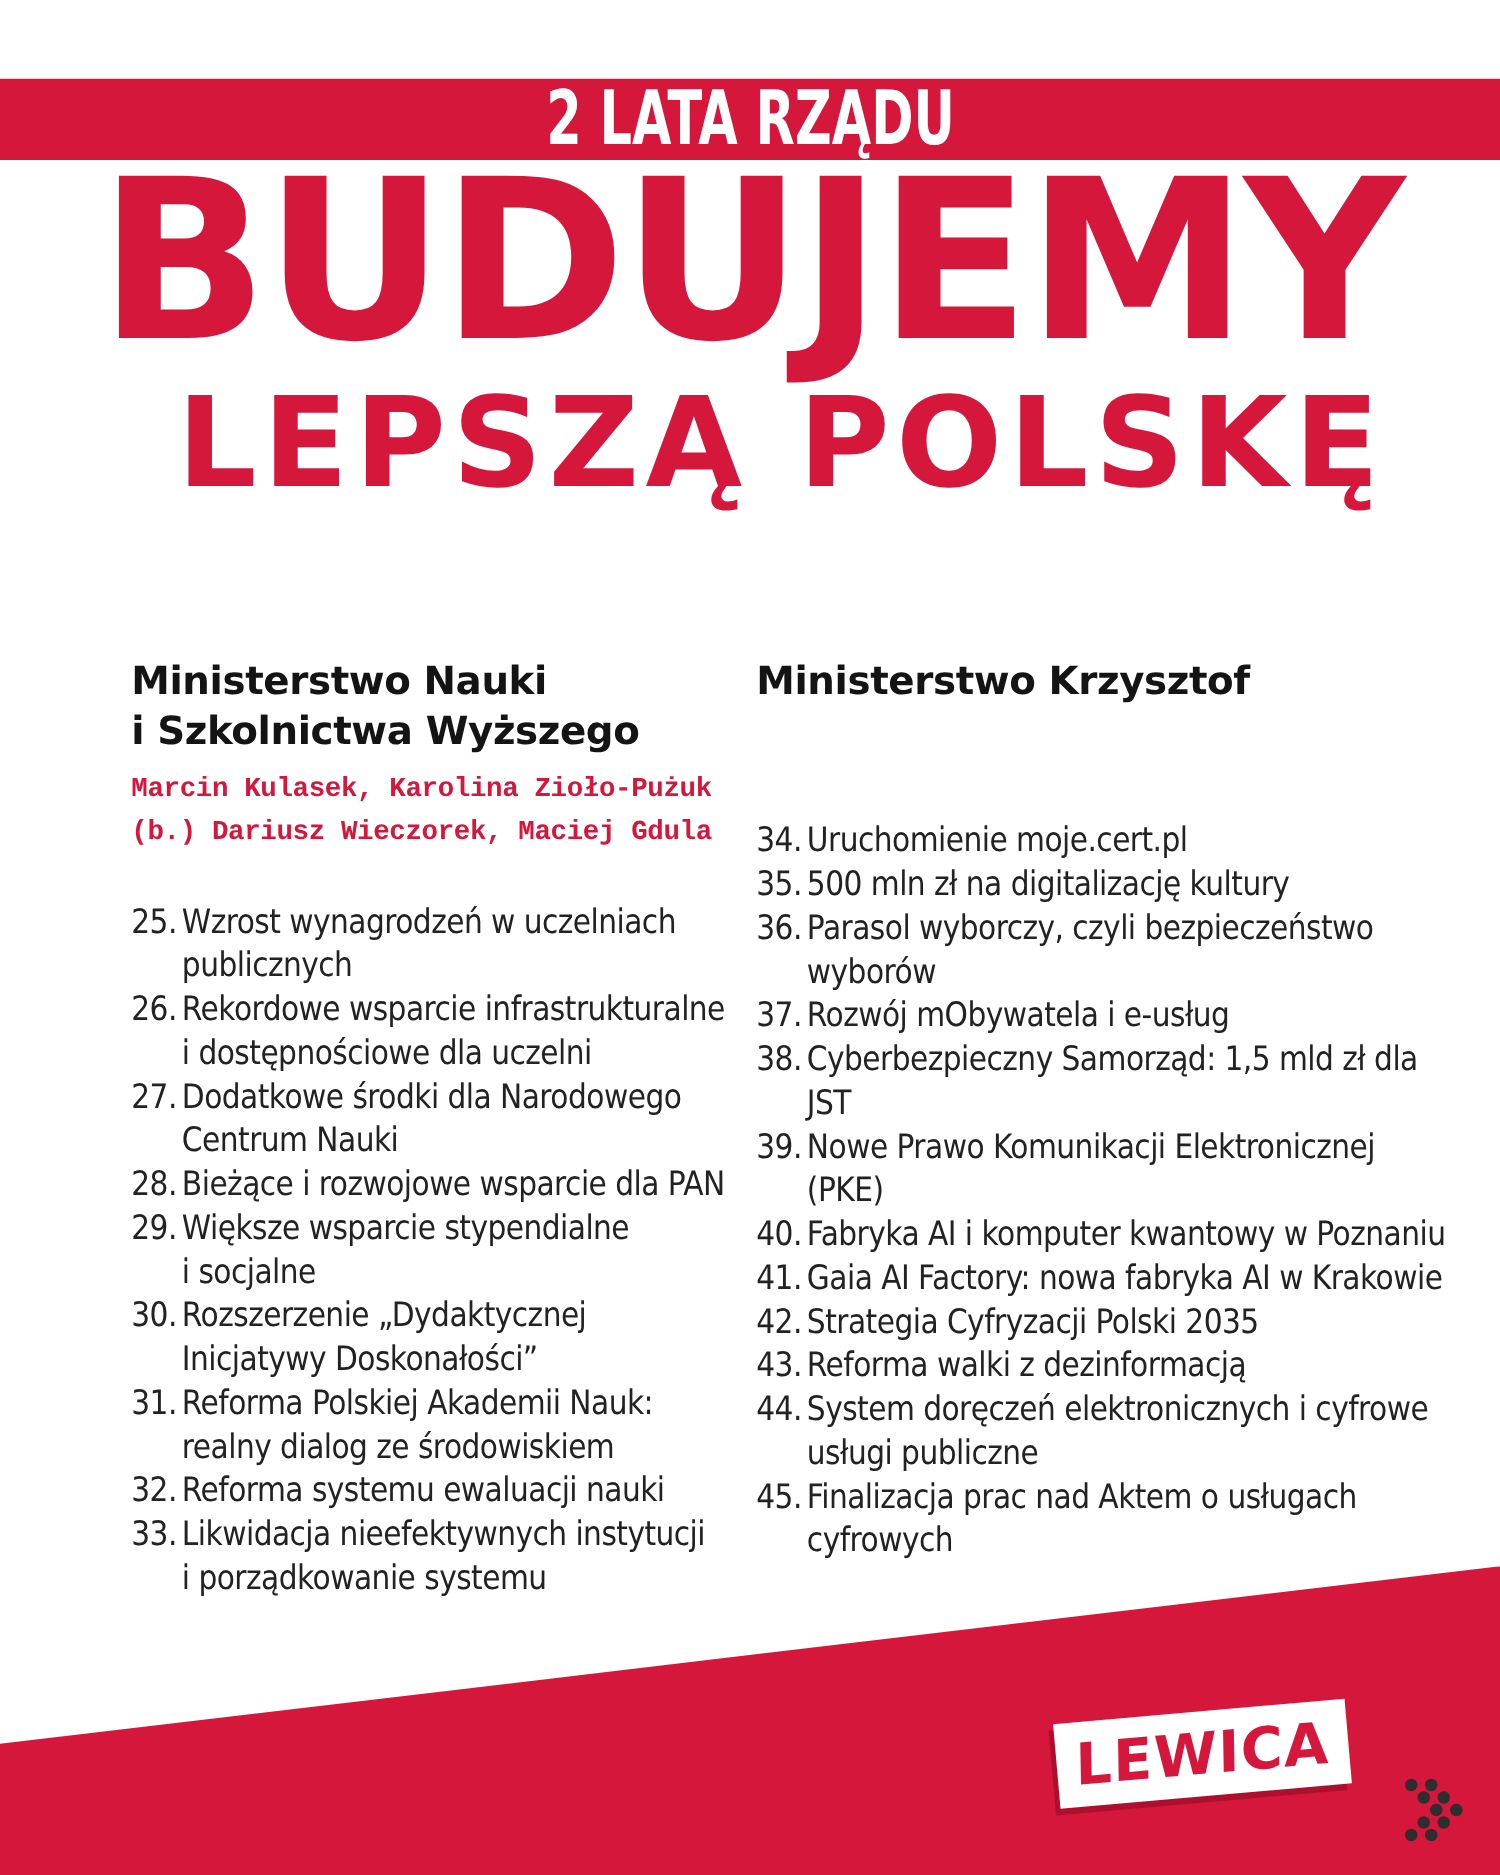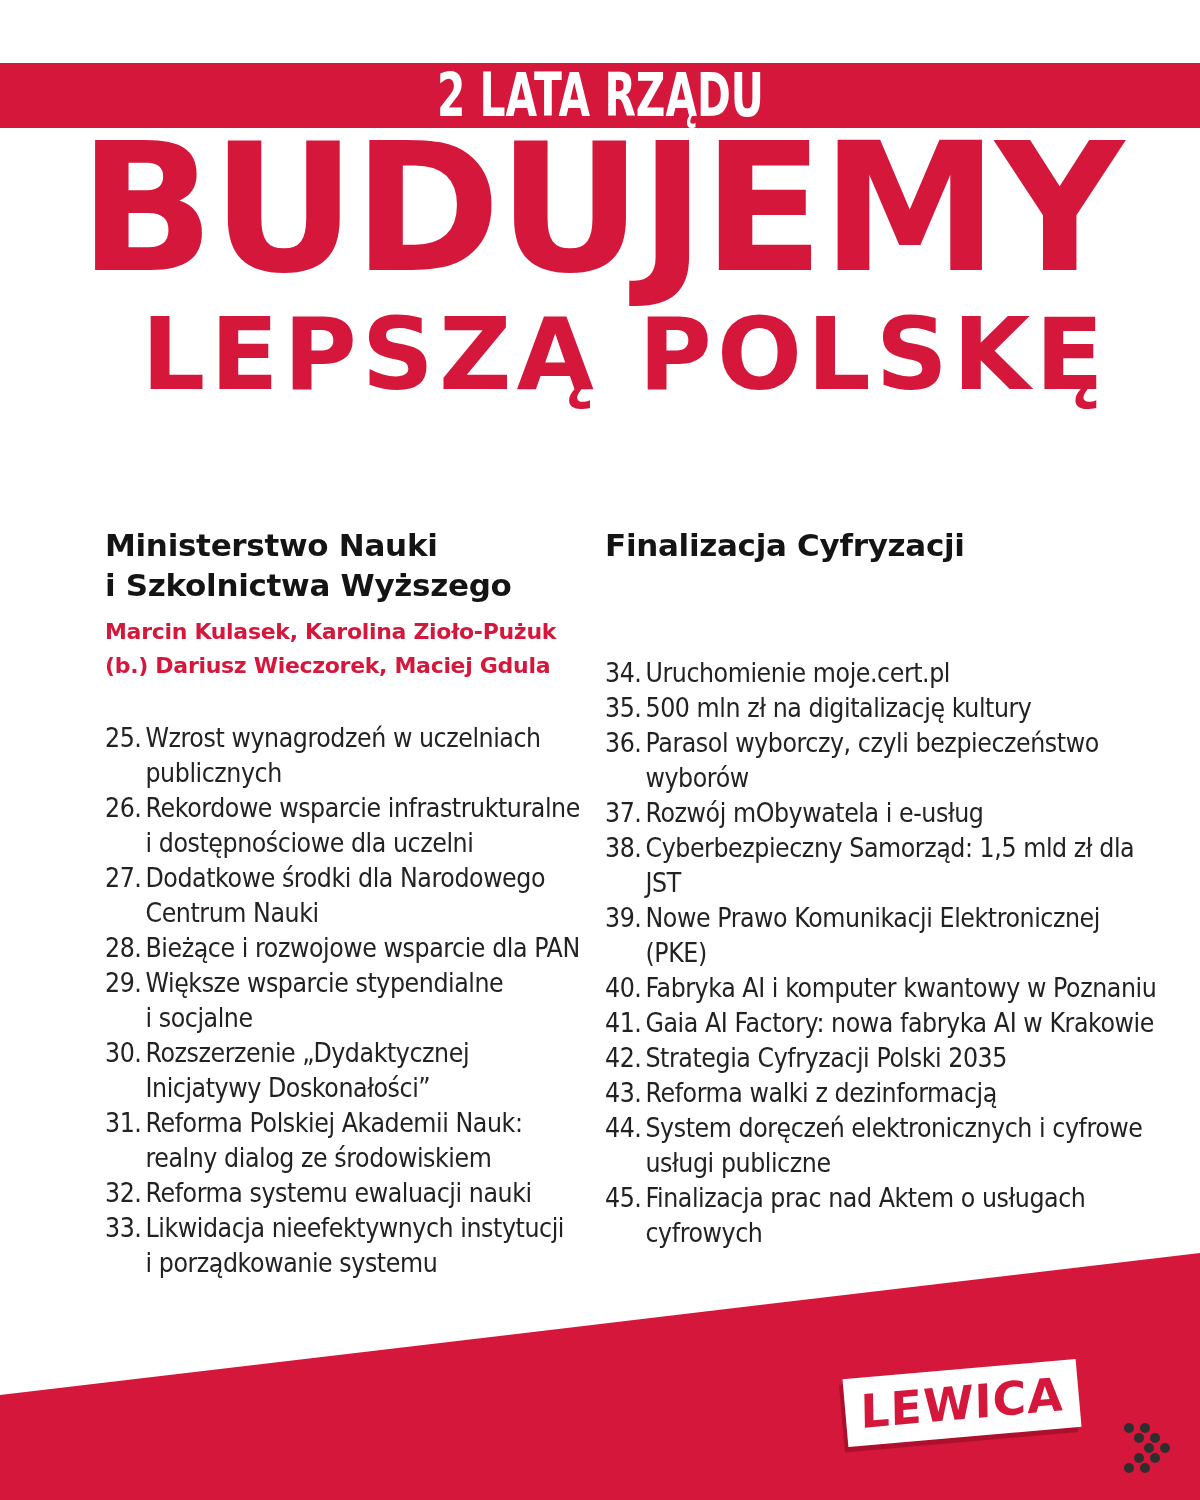--- a/index.html
+++ b/index.html
@@ -40,21 +40,21 @@
   .col-right{left:605px;width:560px;}
   .ministry-title{
     margin:0;color:#141414;font-size:31px;font-weight:800;
     line-height:40px;letter-spacing:-.3px;white-space:pre-line;
   }
   .officials{
     position:absolute;left:0;margin:0;color:var(--red);
     font-size:22px;font-weight:700;line-height:34px;
     letter-spacing:-.3px;white-space:pre-line;
   }
-  .col-left .officials{top:90px;}
+  .col-left .officials{top:90px;font-family:Liberation Mono, monospace;}
   .col-right .officials{top:52px;}
   .list{
     position:absolute;left:0;width:640px;
     transform:scaleX(.88);transform-origin:0 0;
     margin:0;padding:0;list-style:none;
     color:#222222;font-size:27px;line-height:35px;letter-spacing:-.5px;
   }
   .col-left .list{top:195px;}
   .col-right .list{top:130px;}
   .list li{display:flex;margin:0;padding:0;}
@@ -145,21 +145,21 @@
 
         <li>
           <span class="item-num">33.</span>
           <span class="item-text">Likwidacja nieefektywnych instytucji
 i porządkowanie systemu</span>
         </li>
       </ul>
   </section>
 
   <section class="col col-right">
-    <h2 class="ministry-title">Finalizacja Cyfryzacji</h2>
+    <h2 class="ministry-title">Ministerstwo Krzysztof</h2>
     <ul class="list">
 
         <li>
           <span class="item-num">34.</span>
           <span class="item-text">Uruchomienie moje.cert.pl</span>
         </li>
 
         <li>
           <span class="item-num">35.</span>
           <span class="item-text">500 mln zł na digitalizację kultury</span>

